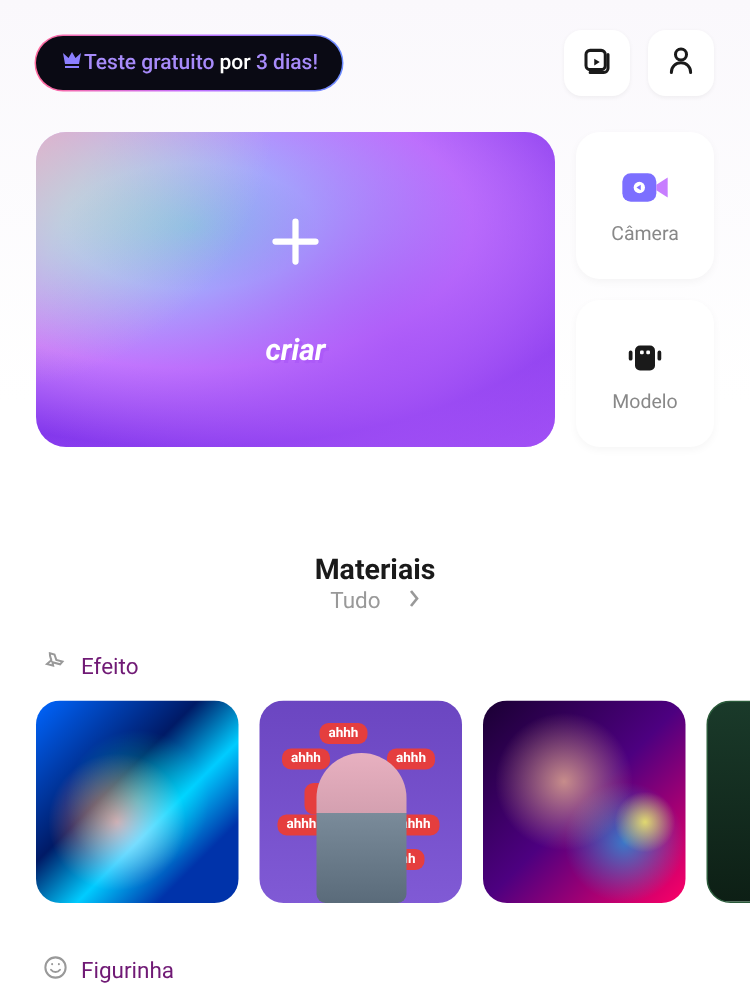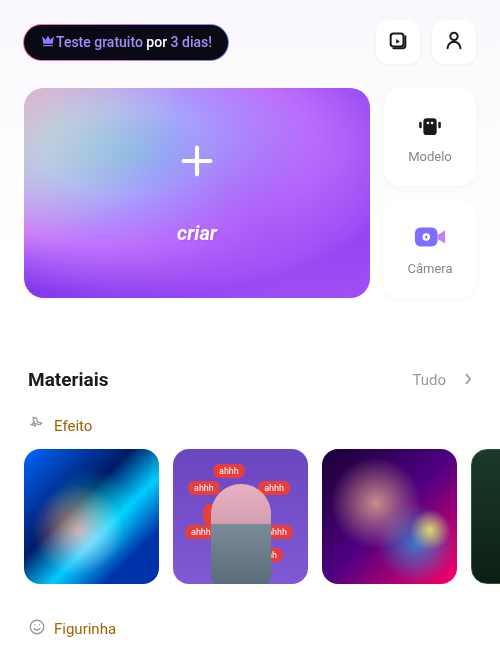--- a/index.html
+++ b/index.html
@@ -117,38 +117,39 @@
       cursor: pointer;
     }
     .side-card-icon { width: 34px; height: 28px; display: flex; align-items: center; justify-content: center; }
     .side-card-label { font-size: 13px; color: #888; }
 
     .section-header {
       display: flex;
       align-items: center;
       justify-content: space-between;
       padding: 70px 28px 0 28px;
+      flex-direction: column;
     }
     .section-title { font-size: 19px; font-weight: 700; color: #1a1a1a; }
     .section-link {
       display: flex;
       align-items: center;
       gap: 18px;
       font-size: 15px;
       color: #999;
       cursor: pointer;
     }
     .section-link svg { width: 8px; height: 12px; }
 
     .sub-header {
       display: flex;
       align-items: center;
       gap: 8px;
       padding: 24px 28px 12px 28px;
-      color: #a16207;
+      color: #701a75;
       font-size: 15px;
     }
     .sub-header svg { width: 18px; height: 18px; }
 
     .thumb-row {
       display: flex;
       gap: 14px;
       padding: 0 24px;
       overflow: hidden;
     }
@@ -180,21 +181,21 @@
     }
     .thumb2 .bubbles {
       position: absolute;
       inset: 10px;
     }
     .thumb2 .bubble {
       position: absolute;
       background: #e53e3e;
       color: #fff;
       font-size: 9px;
-      font-weight: 400;
+      font-weight: 700;
       padding: 2px 6px;
       border-radius: 6px;
     }
     .thumb2 .person {
       position: absolute;
       bottom: 0;
       left: 50%;
       transform: translateX(-50%);
       width: 60px;
       height: 100px;
@@ -255,43 +256,43 @@
 <div class="main-row">
   <div class="create-card">
     <span class="plus-icon">
       <svg viewBox="0 0 24 24" fill="none" stroke="#fff" stroke-width="2.5" stroke-linecap="round">
           <path d="M12 4v16M4 12h16"></path>
         </svg>
     </span>
     <span class="create-label">criar</span>
   </div>
   <div class="side-cards">
+    <div class="side-card">
+      <div class="side-card-icon">
+        <svg viewBox="0 0 36 28" width="34" height="28">
+            <rect x="2" y="4" width="24" height="20" rx="6" fill="#7c6fff"></rect>
+            <path d="M26 12l8-5v14l-8-5z" fill="#c77dff"></path>
+            <circle cx="14" cy="14" r="4" fill="#fff"></circle>
+            <path d="M12 14l3 2v-4z" fill="#7c6fff"></path>
+          </svg>
+      </div>
+      <span class="side-card-label">Câmera</span>
+    </div>
     <div class="side-card">
       <div class="side-card-icon">
         <svg viewBox="0 0 36 28" width="30" height="26">
             <rect x="10" y="6" width="16" height="20" rx="4" fill="#1a1a1a"></rect>
             <rect x="14" y="10" width="3" height="3" rx="1" fill="#fff"></rect>
             <rect x="19" y="10" width="3" height="3" rx="1" fill="#fff"></rect>
             <rect x="5" y="10" width="3" height="8" rx="1.5" fill="#1a1a1a"></rect>
             <rect x="28" y="10" width="3" height="8" rx="1.5" fill="#1a1a1a"></rect>
           </svg>
       </div>
       <span class="side-card-label">Modelo</span>
     </div>
-    <div class="side-card">
-      <div class="side-card-icon">
-        <svg viewBox="0 0 36 28" width="34" height="28">
-            <rect x="2" y="4" width="24" height="20" rx="6" fill="#7c6fff"></rect>
-            <path d="M26 12l8-5v14l-8-5z" fill="#c77dff"></path>
-            <circle cx="14" cy="14" r="4" fill="#fff"></circle>
-            <path d="M12 14l3 2v-4z" fill="#7c6fff"></path>
-          </svg>
-      </div>
-      <span class="side-card-label">Câmera</span>
-    </div>
   </div>
 </div>
 
 <div class="section-header">
   <div class="section-title">Materiais</div>
   <div class="section-link">
     <span>Tudo</span>
     <span>
       <svg viewBox="0 0 8 12" fill="none" stroke="#999" stroke-width="1.8">
           <path d="M2 1l4 5-4 5"></path>

